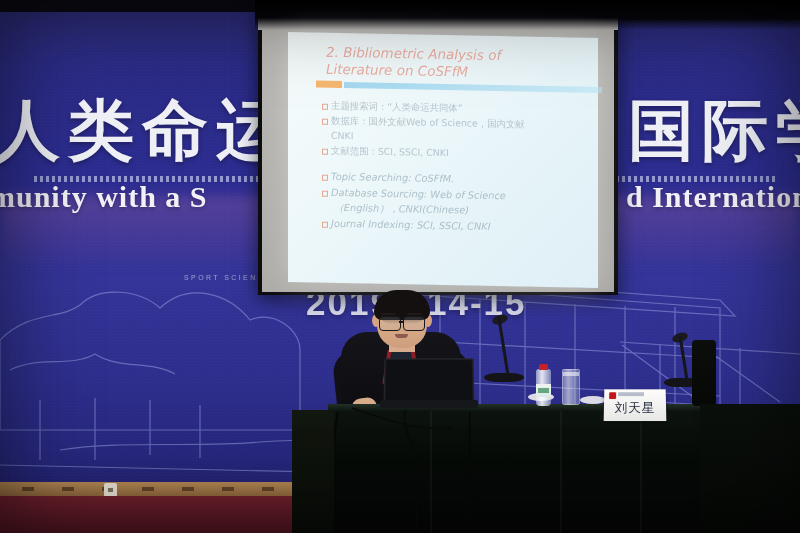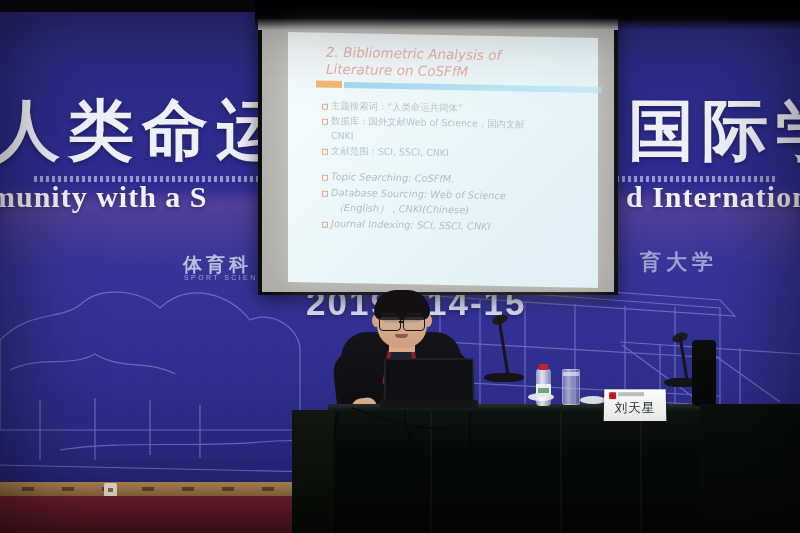--- a/index.html
+++ b/index.html
@@ -228,23 +228,21 @@
   </div>
   <div class="socket"></div>
   <div class="carpet"></div>
 
   <div class="bd-rule"></div>
   <div class="bd-cn left">人类命运</div>
   <div class="bd-cn right">国际学</div>
   <div class="bd-en left">munity with a S</div>
   <div class="bd-en right">d Internation</div>
   <div class="bd-date">2019.   .14-15</div>
-  <div class="logo-cn">体育科</div>
   <div class="logo-en">SPORT SCIENCE</div>
-  <div class="logo-r">育大学</div>
 
   <div class="ceiling"></div>
   <div class="ceil-right"></div>
   <div class="ceil-strip"></div>
 
   <div class="screen-frame"></div>
   <div class="screen-mat"></div>
   <div class="screen-bar"></div>
   <div class="ceiling2"></div>
 

